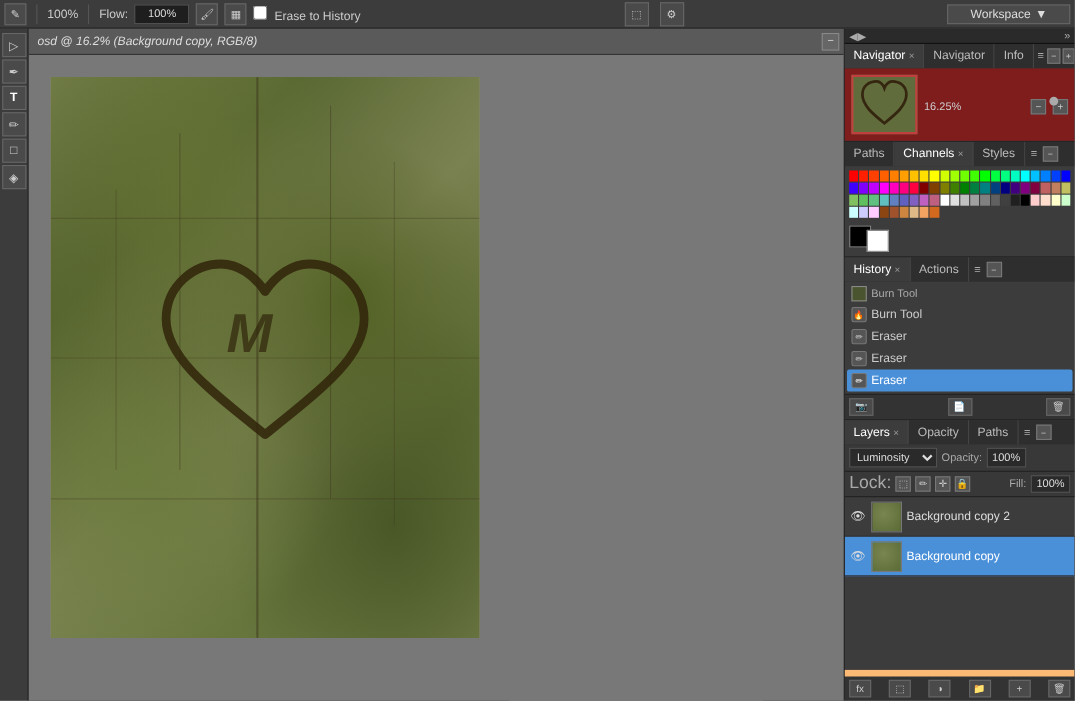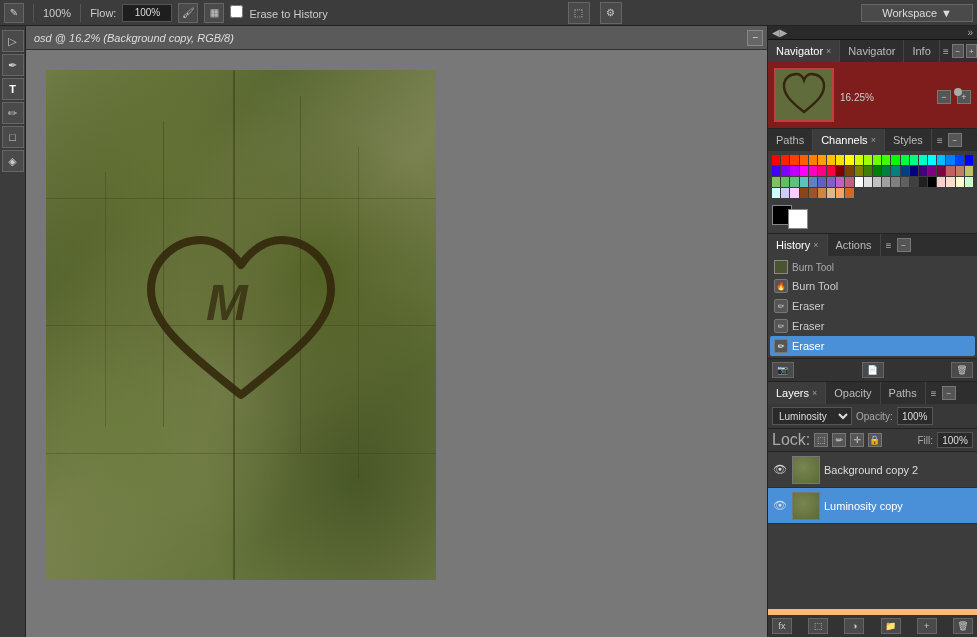--- a/index.html
+++ b/index.html
@@ -860,21 +860,21 @@
     <div class="layer-thumbnail ">
       <div class="layer-thumbnail-inner"></div>
     </div>
     <span class="layer-name">Background copy 2</span>
   </div>
           <div class="layer-item active">
     <div class="layer-visibility">👁</div>
     <div class="layer-thumbnail selected-layer">
       <div class="layer-thumbnail-inner"></div>
     </div>
-    <span class="layer-name">Luminosity copy</span>
+    <span class="layer-name">Background copy</span>
   </div>
         </div>
       <div class="layers-footer">
         <div class="layer-footer-btn">fx</div>
         <div class="layer-footer-btn">⬚</div>
         <div class="layer-footer-btn">◑</div>
         <div class="layer-footer-btn">📁</div>
         <div class="layer-footer-btn">+</div>
         <div class="layer-footer-btn">🗑</div>
       </div>

